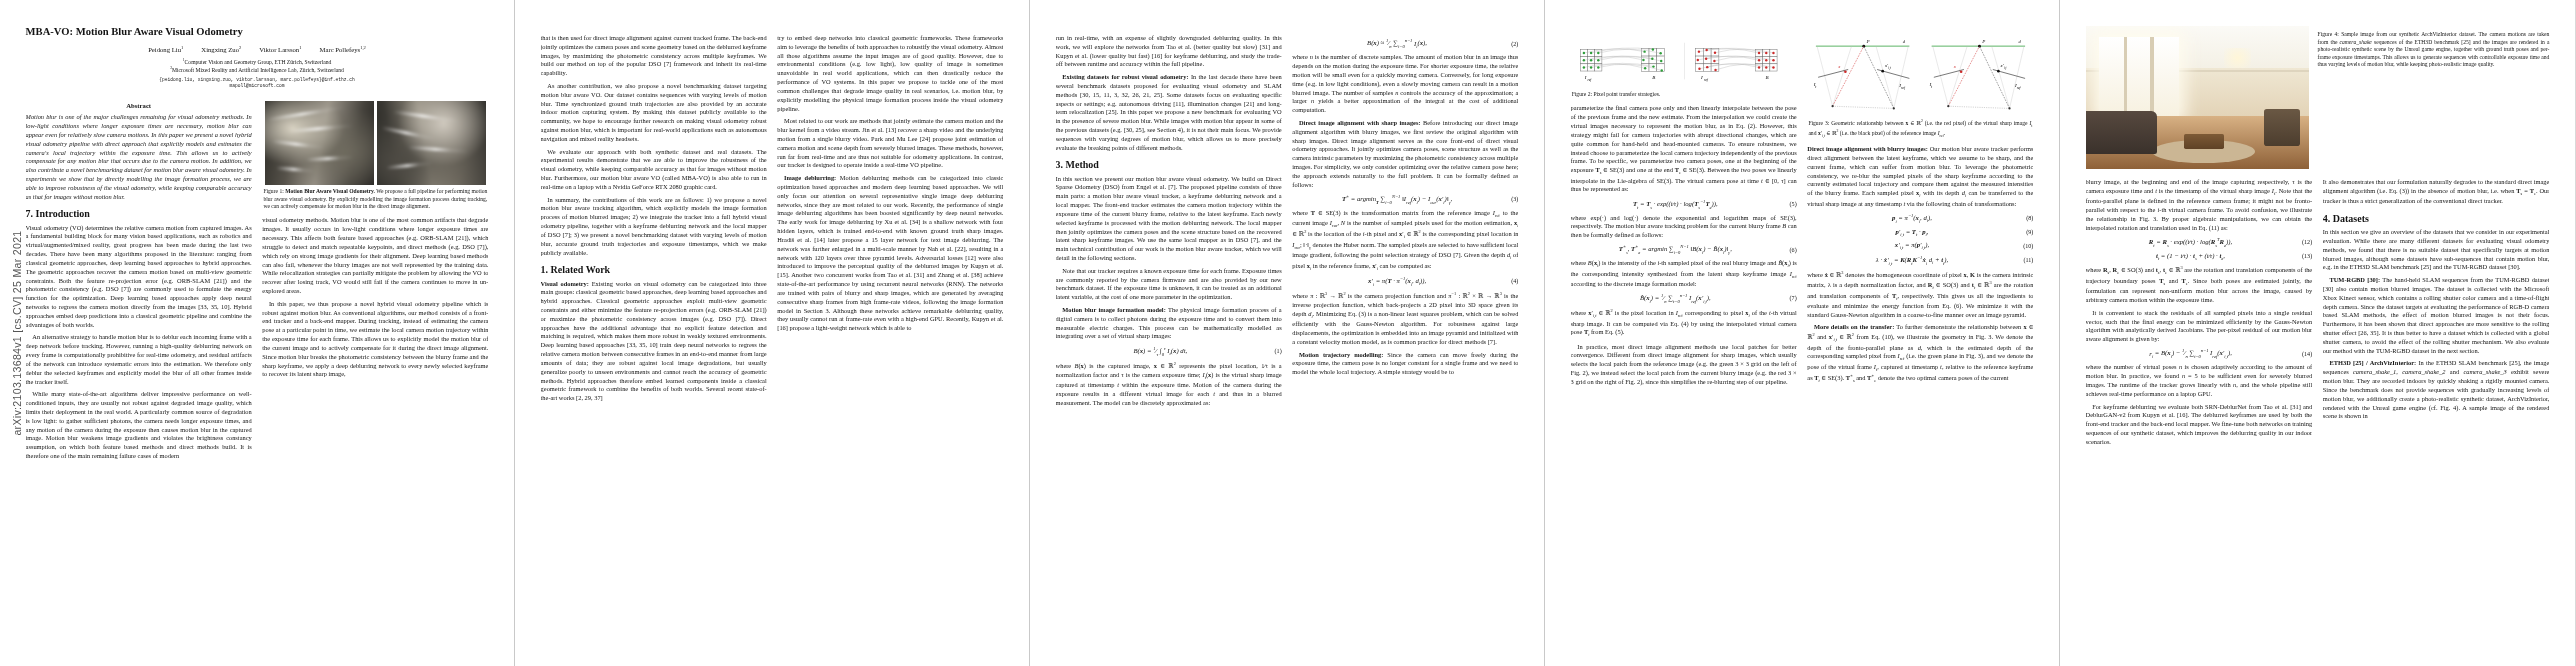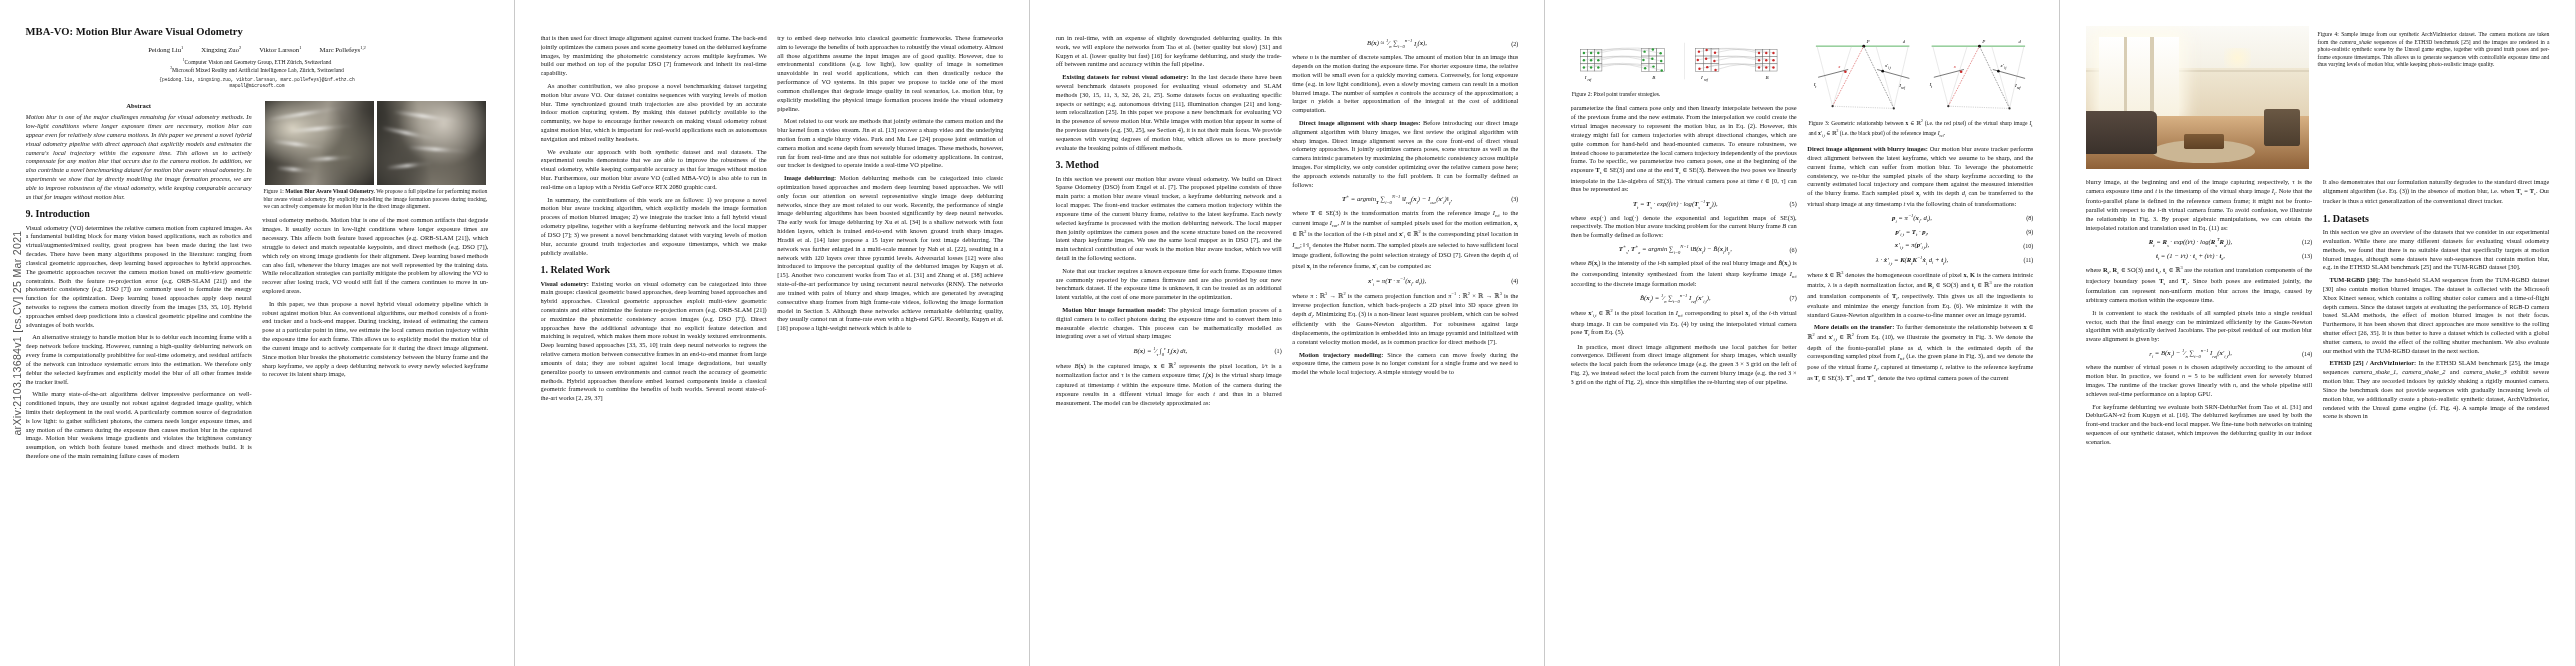--- a/index.html
+++ b/index.html
@@ -69,21 +69,21 @@
         </div>
         <div class="emails">
           <div class="email-line">{peidong.liu, xingxing.zuo, viktor.larsson, marc.pollefeys}@inf.ethz.ch</div>
           <div class="email-line">mapoll@microsoft.com</div>
         </div>
       </div>
       <div class="cols">
         <div class="col">
           <div class="abs-h">Abstract</div>
           <p class="abstract">Motion blur is one of the major challenges remaining for visual odometry methods. In low-light conditions where longer exposure times are necessary, motion blur can appear even for relatively slow camera motions. In this paper we present a novel hybrid visual odometry pipeline with direct approach that explicitly models and estimates the camera's local trajectory within the exposure time. This allows us to actively compensate for any motion blur that occurs due to the camera motion. In addition, we also contribute a novel benchmarking dataset for motion blur aware visual odometry. In experiments we show that by directly modelling the image formation process, we are able to improve robustness of the visual odometry, while keeping comparable accuracy as that for images without motion blur.</p>
-          <div class="sec-h">9. Introduction</div>
+          <div class="sec-h">7. Introduction</div>
           <p class="para noind">Visual odometry (VO) determines the relative camera motion from captured images. As a fundamental building block for many vision based applications, such as robotics and virtual/augmented/mixed reality, great progress has been made during the last two decades. There have been many algorithms proposed in the literature: ranging from classical geometric approaches, deep learning based approaches to hybrid approaches. The geometric approaches recover the camera motion based on multi-view geometric constraints. Both the feature re-projection error (e.g. ORB-SLAM [21]) and the photometric consistency (e.g. DSO [7]) are commonly used to formulate the energy function for the optimization. Deep learning based approaches apply deep neural networks to regress the camera motion directly from the images [33, 35, 10]. Hybrid approaches embed deep predictions into a classical geometric pipeline and combine the advantages of both worlds.</p>
           <p class="para">An alternative strategy to handle motion blur is to deblur each incoming frame with a deep network before tracking. However, running a high-quality deblurring network on every frame is computationally prohibitive for real-time odometry, and residual artifacts of the network can introduce systematic errors into the estimation. We therefore only deblur the selected keyframes and explicitly model the blur of all other frames inside the tracker itself.</p>
           <p class="para">While many state-of-the-art algorithms deliver impressive performance on well-conditioned inputs, they are usually not robust against degraded image quality, which limits their deployment in the real world. A particularly common source of degradation is low light: to gather sufficient photons, the camera needs longer exposure times, and any motion of the camera during the exposure then causes motion blur in the captured image. Motion blur weakens image gradients and violates the brightness constancy assumption, on which both feature based methods and direct methods build. It is therefore one of the main remaining failure cases of modern</p>
         </div>
         <div class="col">
           <div class="figwrap">
             <div class="fig1-row">
               <div class="shot">
                 <div class="shot-inner bg-a">
                   <div class="streak" style="top: 16.7px; left: 7.8px; width: 78px; transform: rotate(-9deg);"></div>
@@ -390,21 +390,21 @@
           <p class="para">It is convenient to stack the residuals of all sampled pixels into a single residual vector, such that the final energy can be minimized efficiently by the Gauss-Newton algorithm with analytically derived Jacobians. The per-pixel residual of our motion blur aware alignment is given by:</p>
           <div class="eq">
             <span class="eq-body"><i>r<sub>i</sub></i> = <i>B</i>(<b>x</b><sub><i>i</i></sub>) − <sup>1</sup>⁄<sub><i>n</i></sub> ∑<sub><i>t</i>=0</sub><sup><i>n</i>−1</sup> <i>I</i><sub>ref</sub>(<b>x</b>′<sub><i>i,t</i></sub>),</span>
             <span class="eq-num">(14)</span>
           </div>
           <p class="para noind">where the number of virtual poses <i>n</i> is chosen adaptively according to the amount of motion blur. In practice, we found <i>n</i> = 5 to be sufficient even for severely blurred images. The runtime of the tracker grows linearly with <i>n</i>, and the whole pipeline still achieves real-time performance on a laptop GPU.</p>
           <p class="para">For keyframe deblurring we evaluate both SRN-DeblurNet from Tao et al. [31] and DeblurGAN-v2 from Kupyn et al. [16]. The deblurred keyframes are used by both the front-end tracker and the back-end local mapper. We fine-tune both networks on training sequences of our synthetic dataset, which improves the deblurring quality in our indoor scenarios.</p>
         </div>
         <div class="col">
           <p class="para noind">It also demonstrates that our formulation naturally degrades to the standard direct image alignment algorithm (i.e. Eq. (3)) in the absence of motion blur, i.e. when <b>T</b><sub>s</sub> = <b>T</b><sub>e</sub>. Our tracker is thus a strict generalization of the conventional direct tracker.</p>
-          <div class="sec-h">1. Datasets</div>
+          <div class="sec-h">4. Datasets</div>
           <p class="para noind">In this section we give an overview of the datasets that we consider in our experimental evaluation. While there are many different datasets for evaluating visual odometry methods, we found that there is no suitable dataset that specifically targets at motion blurred images, although some datasets have sub-sequences that contain motion blur, e.g. in the ETH3D SLAM benchmark [25] and the TUM-RGBD dataset [30].</p>
           <p class="para"><b class="lead">TUM-RGBD [30]:</b> The hand-held SLAM sequences from the TUM-RGBD dataset [30] also contain motion blurred images. The dataset is collected with the Microsoft Xbox Kinect sensor, which contains a rolling shutter color camera and a time-of-flight depth camera. Since the dataset targets at evaluating the performance of RGB-D camera based SLAM methods, the effect of motion blurred images is not their focus. Furthermore, it has been shown that direct approaches are more sensitive to the rolling shutter effect [26, 35]. It is thus better to have a dataset which is collected with a global shutter camera, to avoid the effect of the rolling shutter mechanism. We also evaluate our method with the TUM-RGBD dataset in the next section.</p>
           <p class="para"><b class="lead">ETH3D [25] / ArchVizInterior:</b> In the ETH3D SLAM benchmark [25], the image sequences <i>camera_shake_1</i>, <i>camera_shake_2</i> and <i>camera_shake_3</i> exhibit severe motion blur. They are recorded indoors by quickly shaking a rigidly mounted camera. Since the benchmark does not provide sequences with gradually increasing levels of motion blur, we additionally create a photo-realistic synthetic dataset, ArchVizInterior, rendered with the Unreal game engine (cf. Fig. 4). A sample image of the rendered scene is shown in</p>
         </div>
       </div>
     </div>
   </div>
 
 
 </body></html>

